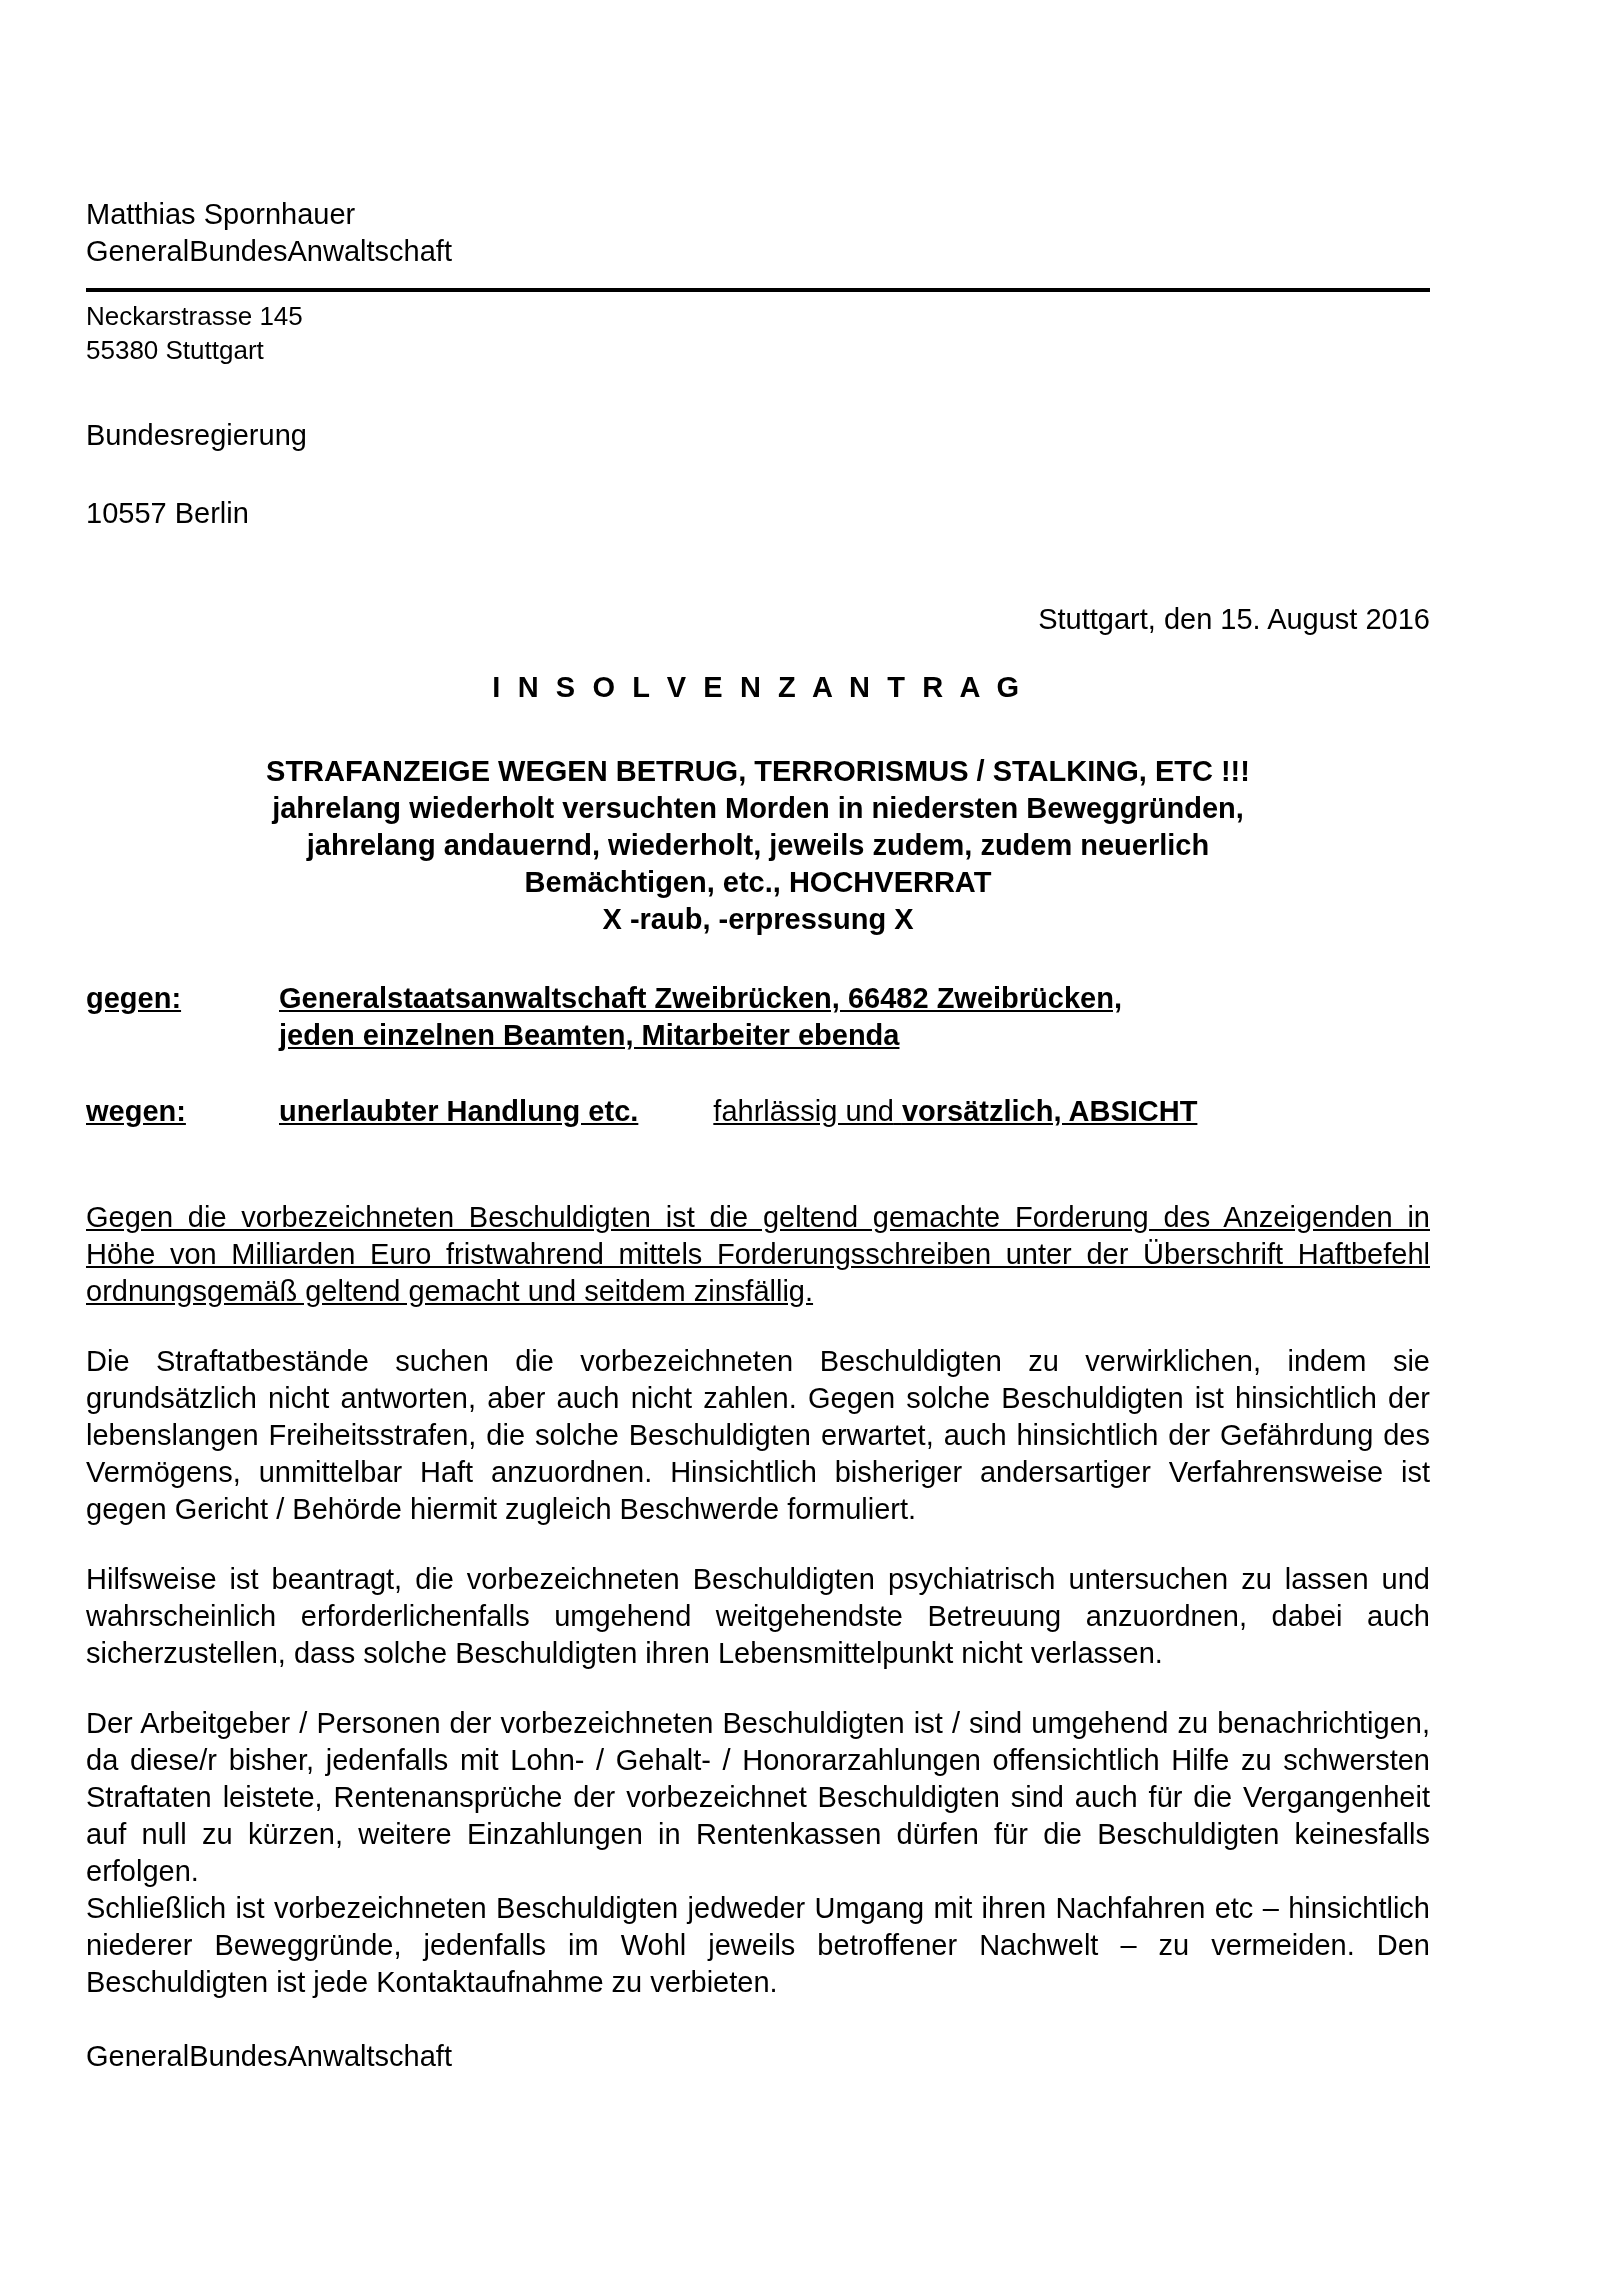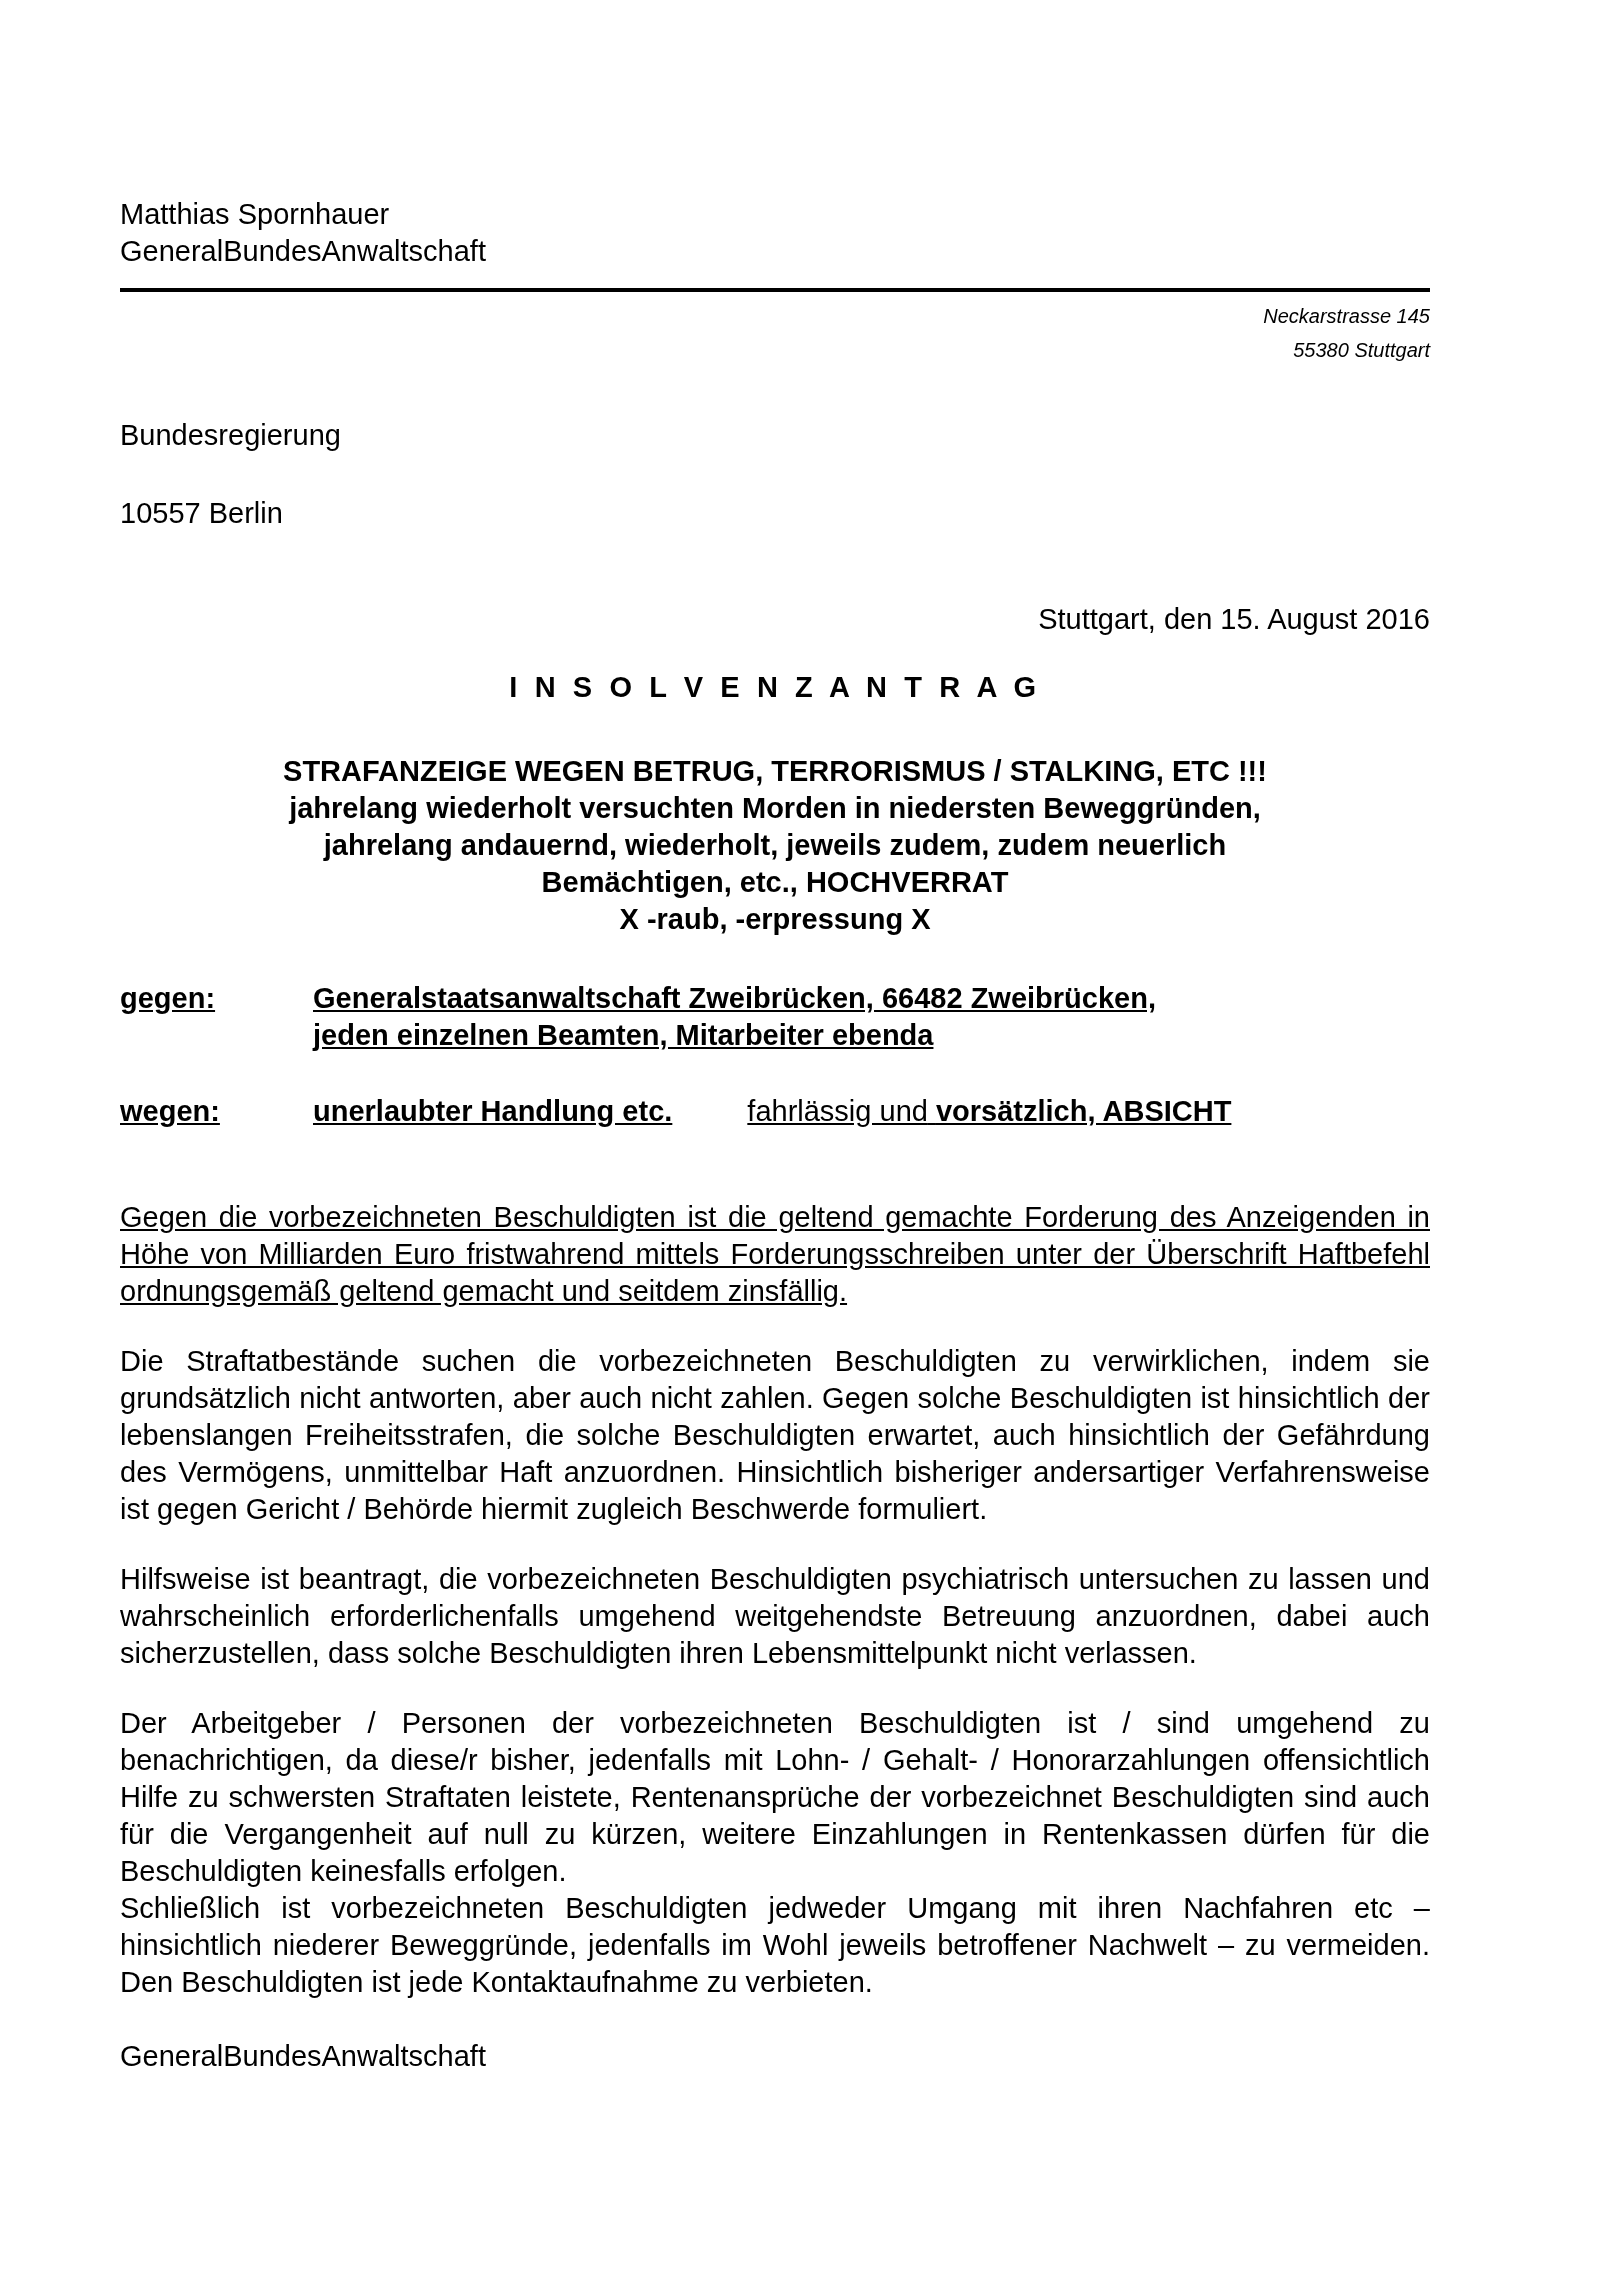--- a/index.html
+++ b/index.html
@@ -10,38 +10,36 @@
   .page {
     position: relative;
     width: 1622px;
     height: 2295px;
     background: #ffffff;
     color: #000000;
     font-family: "Liberation Sans", sans-serif;
     font-size: 29px;
     line-height: 37px;
     box-sizing: border-box;
-    padding: 196px 192px 0 120px;
+    padding: 196px 192px 0 86px;
     overflow: hidden;
   }
   .sender-block {
     margin: 0;
   }
   .divider {
     border: none;
     border-top: 4.6px solid #000000;
     margin: 18.3px 0 0 0;
     width: 100%;
   }
   .sender-address {
     margin-top: 6.5px;
-    text-align: right;
-    font-size: 20px;
+    font-size: 26px;
     line-height: 34px;
-    font-style: italic;
   }
   .recipient-name {
     margin-top: 50px;
   }
   .recipient-city {
     margin-top: 41px;
   }
   .dateline {
     margin-top: 69px;
     text-align: right;

